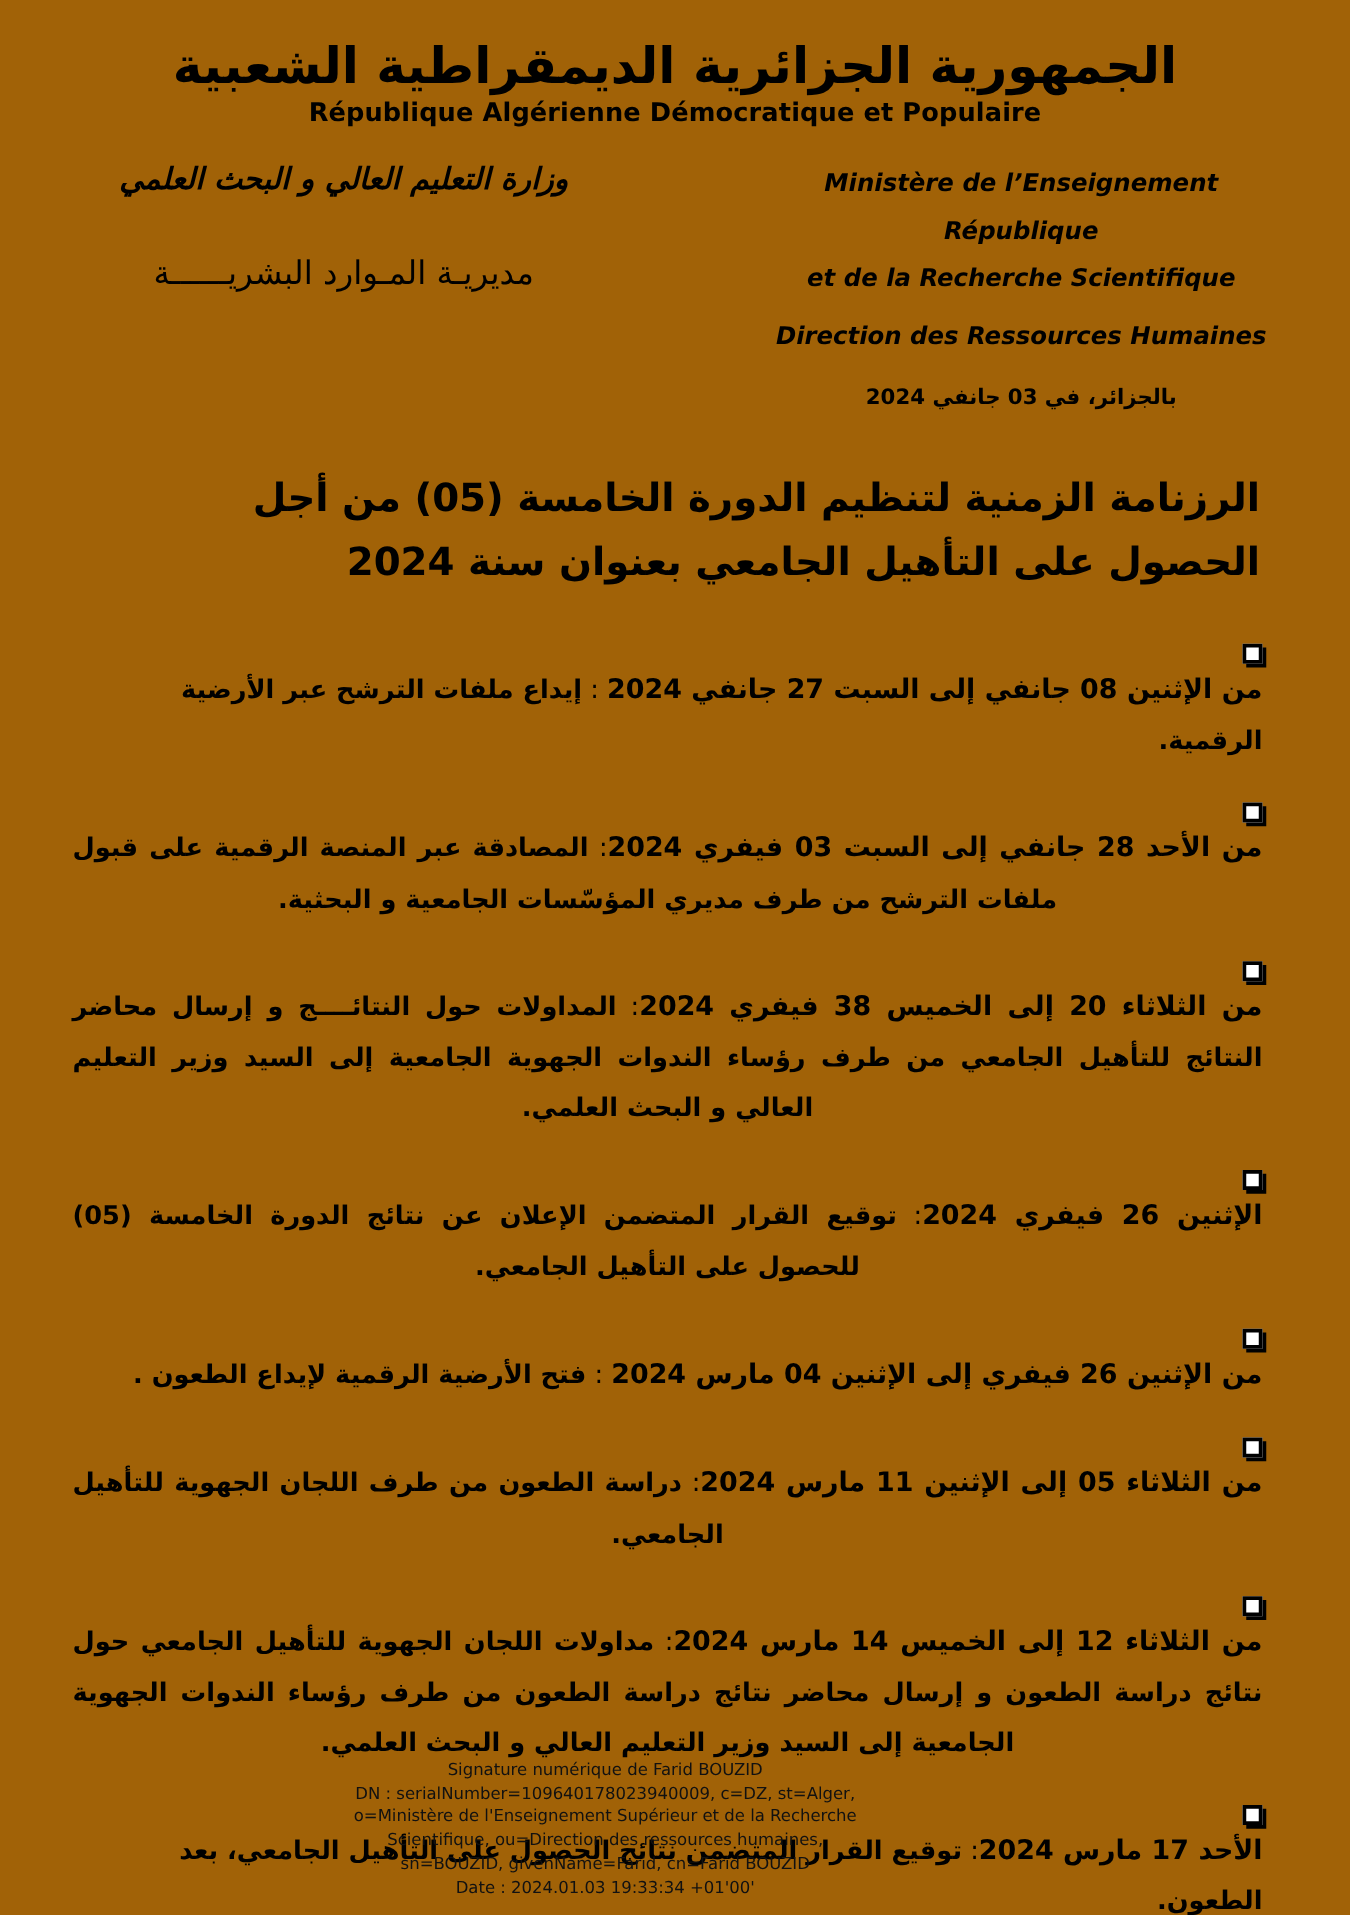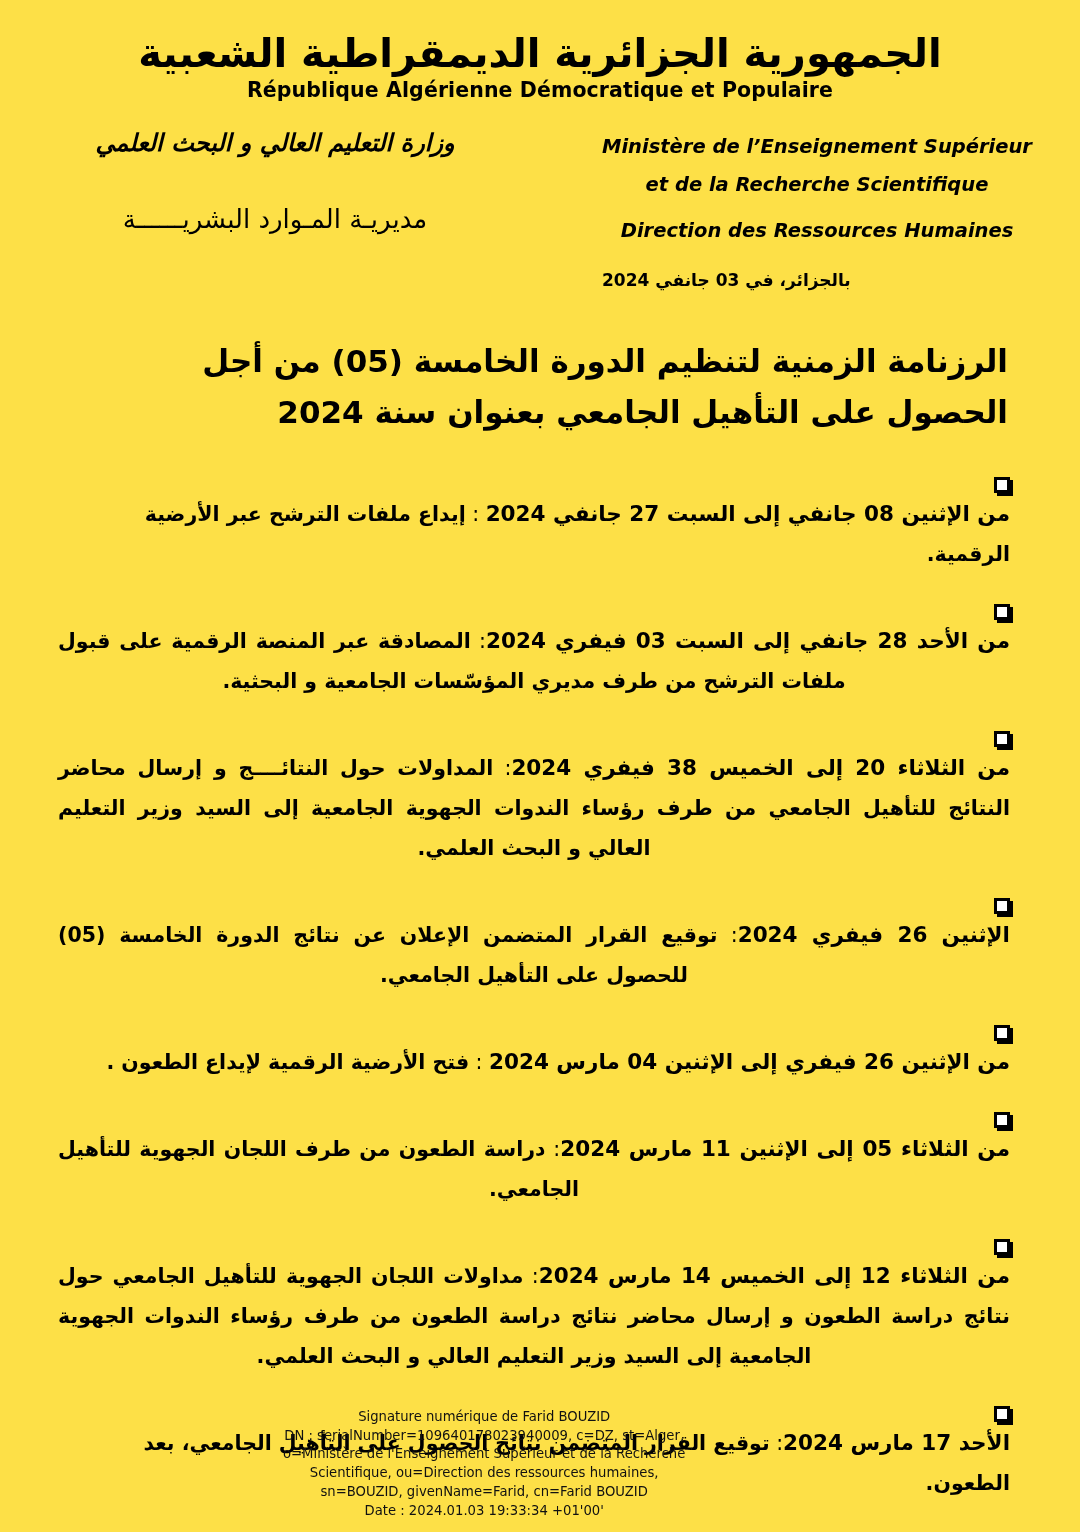--- a/index.html
+++ b/index.html
@@ -14,21 +14,21 @@
     font-family: "DejaVu Sans", "Liberation Sans", sans-serif;
     color: #000000;
     overflow: hidden;
   }
 
   .page {
     width: 1080px;
     height: 1532px;
     position: relative;
     box-sizing: border-box;
-    background: #fde047;
+    background: #a16207;
   }
 
   
   .basmala {
     text-align: center;
     font-family: "DejaVu Sans", sans-serif;
     font-size: 40px;
     font-weight: 700;
     line-height: 1.25;
     letter-spacing: 0.5px;
@@ -78,21 +78,21 @@
     font-style: italic;
     font-weight: 700;
     font-size: 19.5px;
     line-height: 1.95;
   }
   .ministry-fr .dir {
     margin-top: 8px;
   }
   .place-date {
     direction: rtl;
-    text-align: left;
+    text-align: center;
     width: 430px;
     font-size: 17px;
     font-weight: 700;
     margin-top: 20px;
   }
 
   
   .doc-title {
     direction: rtl;
     text-align: right;
@@ -173,21 +173,21 @@
   <div class="basmala">الجمهورية الجزائرية الديمقراطية الشعبية</div>
   <div class="republique">République Algérienne Démocratique et Populaire</div>
 
   <div class="ministry-block">
     <div class="ministry-ar">
       <div class="line1">وزارة التعليم العالي و البحث العلمي</div>
       <div class="line2">مديريـة المـوارد البشريــــــة</div>
     </div>
     <div>
       <div class="ministry-fr">
-        <div>Ministère de l’Enseignement Supérieur</div>
+        <div>Ministère de l’Enseignement République</div>
         <div>et de la Recherche Scientifique</div>
         <div class="dir">Direction des Ressources Humaines</div>
       </div>
       <div class="place-date">بالجزائر، في 03 جانفي 2024</div>
     </div>
   </div>
 
   <div class="doc-title">الرزنامة الزمنية لتنظيم الدورة الخامسة (05) من أجل الحصول على التأهيل الجامعي بعنوان سنة 2024</div>
 
   <div class="items">

